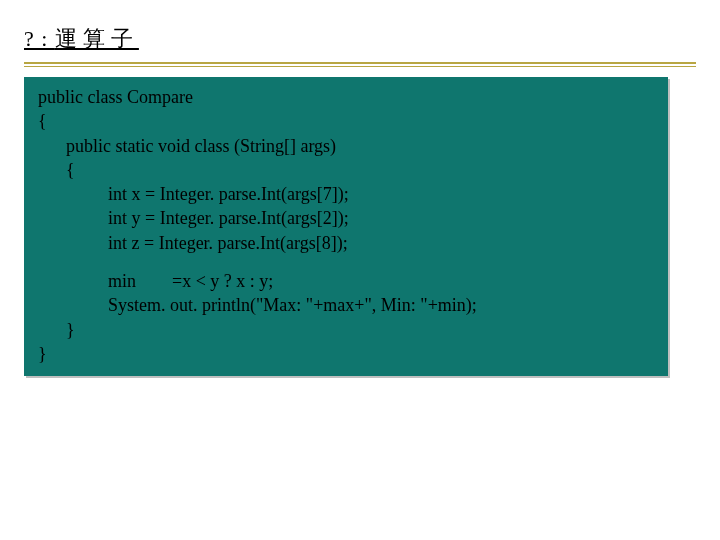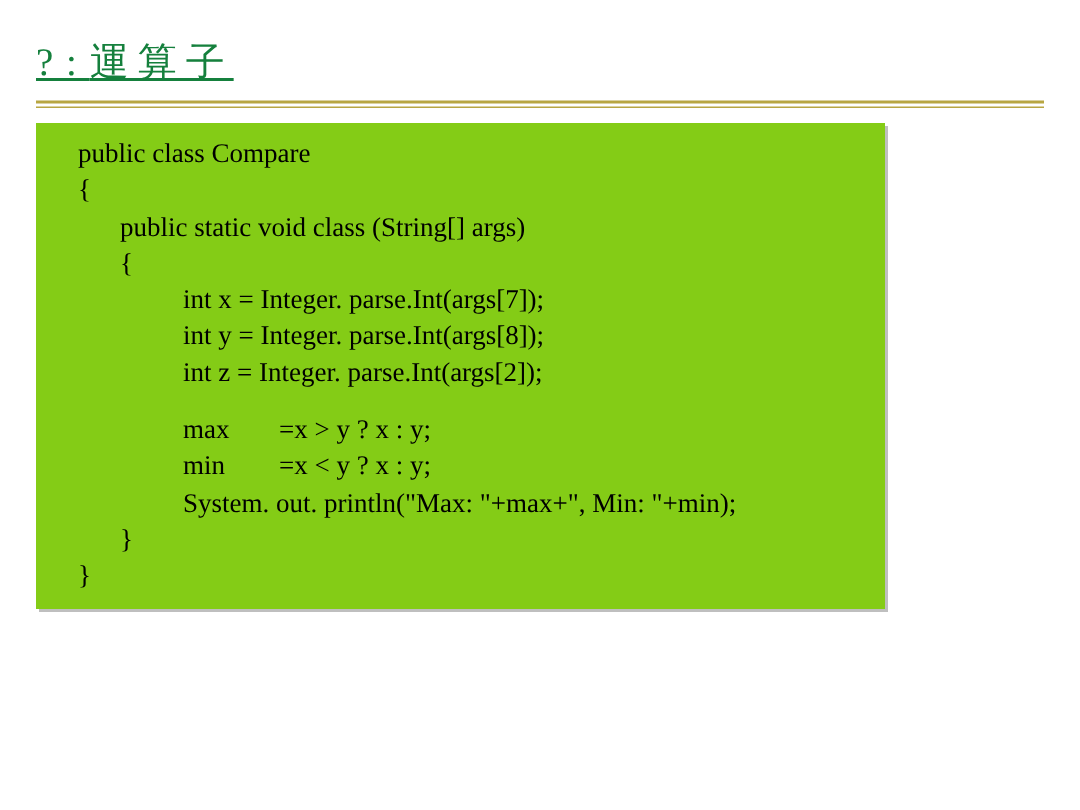--- a/index.html
+++ b/index.html
@@ -11,22 +11,22 @@
     font-family: "Times New Roman", serif;
   }
   .slide {
     width: 720px;
     height: 540px;
     position: relative;
     box-sizing: border-box;
     padding: 24px 24px 0 24px;
   }
   .title {
-    font-size: 26px;
-    color: #15803d;
+    font-size: 22px;
+    color: #000000;
     text-decoration: underline;
     font-weight: normal;
     margin: 0 0 6px 0;
     letter-spacing: 1px;
   }
   .title .cjk {
     letter-spacing: 6px;
   }
   .rule-wrap {
     margin: 8px 0 10px 0;
@@ -34,24 +34,24 @@
   .rule1 {
     height: 2px;
     background: #b8a642;
     margin-bottom: 2px;
   }
   .rule2 {
     height: 1px;
     background: #b8a642;
   }
   .codebox {
-    background: #84cc16;
-    width: 566px;
+    background: #0f766e;
+    width: 644px;
     box-sizing: border-box;
-    padding: 8px 12px 10px 28px;
+    padding: 8px 12px 10px 14px;
     font-family: "Times New Roman", serif;
     font-size: 18px;
     color: #000;
     line-height: 1.35;
     box-shadow: 2px 2px 0 rgba(0,0,0,0.25);
   }
   .codebox .line { white-space: pre; }
   .ind1 { padding-left: 28px; }
   .ind2 { padding-left: 70px; }
   .ind2b { padding-left: 70px; }
@@ -71,23 +71,22 @@
     <div class="rule1"></div>
     <div class="rule2"></div>
   </div>
 
   <div class="codebox">
     <div class="line">public class Compare</div>
     <div class="line">{</div>
     <div class="line ind1">public static void class (String[] args)</div>
     <div class="line ind1">{</div>
     <div class="line ind2">int x = Integer. parse.Int(args[7]);</div>
-    <div class="line ind2">int y = Integer. parse.Int(args[8]);</div>
-    <div class="line ind2">int z = Integer. parse.Int(args[2]);</div>
+    <div class="line ind2">int y = Integer. parse.Int(args[2]);</div>
+    <div class="line ind2">int z = Integer. parse.Int(args[8]);</div>
     <div class="gap"></div>
-    <div class="line ind2b"><span class="tok">max</span><span>=x &gt; y ? x : y;</span></div>
     <div class="line ind2b"><span class="tok">min</span><span>=x &lt; y ? x : y;</span></div>
     <div class="line ind2">System. out. println("Max: "+max+", Min: "+min);</div>
     <div class="line ind1">}</div>
     <div class="line">}</div>
   </div>
 
 </div>
 
 </body></html>

